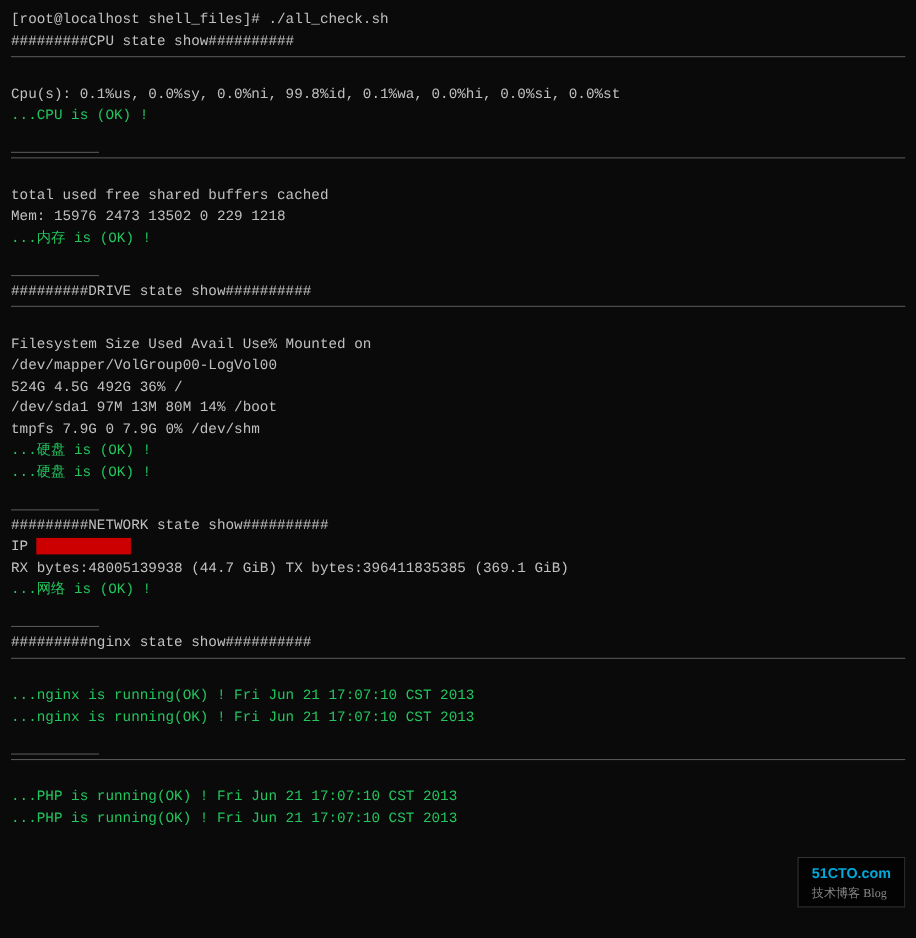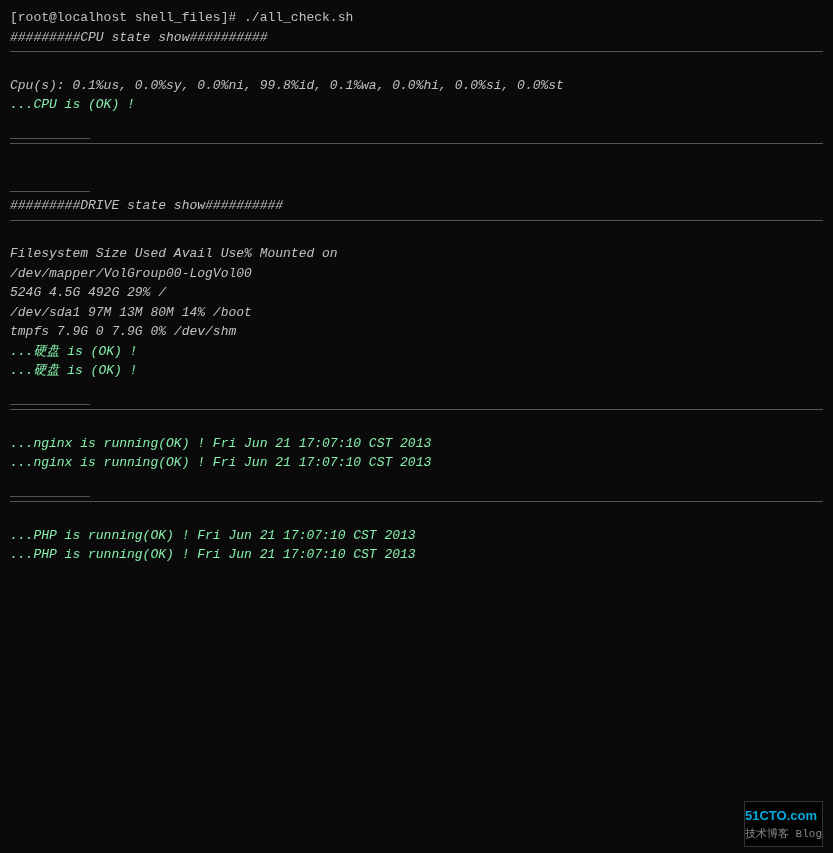--- a/index.html
+++ b/index.html
@@ -7,34 +7,34 @@
       background-color: #0a0a0a;
       color: #c0c0c0;
       font-family: 'Courier New', Courier, monospace;
       font-size: 13px;
       line-height: 1.5;
       width: 833px;
       min-height: 853px;
       padding: 8px 10px;
       overflow: hidden;
     }
-    .green { color: #86efac; }
+    .green { color: #22c55e; }
     .divider {
       border: none;
       border-top: 1px solid #555;
       margin: 4px 0;
       width: 100%;
     }
     .short-divider {
       border: none;
       border-top: 1px solid #555;
       margin: 4px 0;
       width: 80px;
     }
-    .section { margin-bottom: 4px; font-style: italic; }
+    .section { margin-bottom: 4px; }
   </style>
 </head>
 <body>
 
 <div>
 
   <div>
     <span>[root@localhost shell_files]# ./all_check.sh</span>
   </div>
 
@@ -44,54 +44,69 @@
     <div>&nbsp;</div>
     <div>Cpu(s):  0.1%us,  0.0%sy,  0.0%ni, 99.8%id,  0.1%wa,  0.0%hi,  0.0%si,  0.0%st</div>
     <div class="green">...CPU is (OK) !</div>
     <div>&nbsp;</div>
     <hr class="short-divider">
   </div>
 
   <div class="section">
     <hr class="divider">
     <div>&nbsp;</div>
+    <div>             total        used        free      shared     buffers      cached</div>
+    <div>Mem:         15976        2473       13502           0         229        1218</div>
+    <div class="green">...内存 is (OK) !</div>
     <div>&nbsp;</div>
     <hr class="short-divider">
   </div>
 
   <div class="section">
     <div>#########DRIVE state show##########</div>
     <hr class="divider">
     <div>&nbsp;</div>
     <div>Filesystem            Size  Used Avail Use% Mounted on</div>
     <div>/dev/mapper/VolGroup00-LogVol00</div>
-    <div>                      524G  4.5G  492G   29% /</div>
+    <div>                      524G  4.5G  492G   36% /</div>
     <div>/dev/sda1              97M   13M   80M  14% /boot</div>
     <div>tmpfs                 7.9G     0  7.9G   0% /dev/shm</div>
     <div class="green">...硬盘 is (OK) !</div>
     <div class="green">...硬盘 is (OK) !</div>
     <div>&nbsp;</div>
     <hr class="short-divider">
   </div>
 
+  <div class="section">
+    <div>#########NETWORK state show##########</div>
+    <div>
+      <span>IP</span>
+      <span style="color:#cc0000; background:#cc0000;">210.44.1.xx</span>
+    </div>
+    <div>         RX bytes:48005139938 (44.7 GiB)  TX bytes:396411835385 (369.1 GiB)</div>
+    <div class="green">...网络 is (OK) !</div>
+    <div>&nbsp;</div>
+    <hr class="short-divider">
+  </div>
 
   <div class="section">
+    <div>#########nginx state show##########</div>
     <hr class="divider">
     <div>&nbsp;</div>
     <div class="green">...nginx is running(OK) ! Fri Jun 21 17:07:10 CST 2013</div>
     <div class="green">...nginx is running(OK) ! Fri Jun 21 17:07:10 CST 2013</div>
     <div>&nbsp;</div>
     <hr class="short-divider">
   </div>
 
   <div class="section">
     <hr class="divider">
     <div>&nbsp;</div>
     <div class="green">...PHP is running(OK) ! Fri Jun 21 17:07:10 CST 2013</div>
     <div class="green">...PHP is running(OK) ! Fri Jun 21 17:07:10 CST 2013</div>
   </div>
 
 </div>
 
-<div style="position:fixed; bottom:6px; right:10px; background:rgba(0,0,0,0.7); padding:4px 0; border:1px solid #333;">
+<div style="position:fixed; bottom:28px; right:10px; background:rgba(0,0,0,0.7); padding:4px 12px; border:1px solid #333;">
   <div style="color:#00aadd; font-family:Arial,sans-serif; font-size:13px; font-weight:bold;">51CTO.com</div>
-  <div style="color:#888; font-family:Liberation Mono, monospace; font-size:11px;">技术博客  Blog</div>
+  <div style="color:#888; font-family:Liberation Serif, serif; font-size:11px;">技术博客  Blog</div>
 </div>
 
 </body></html>

